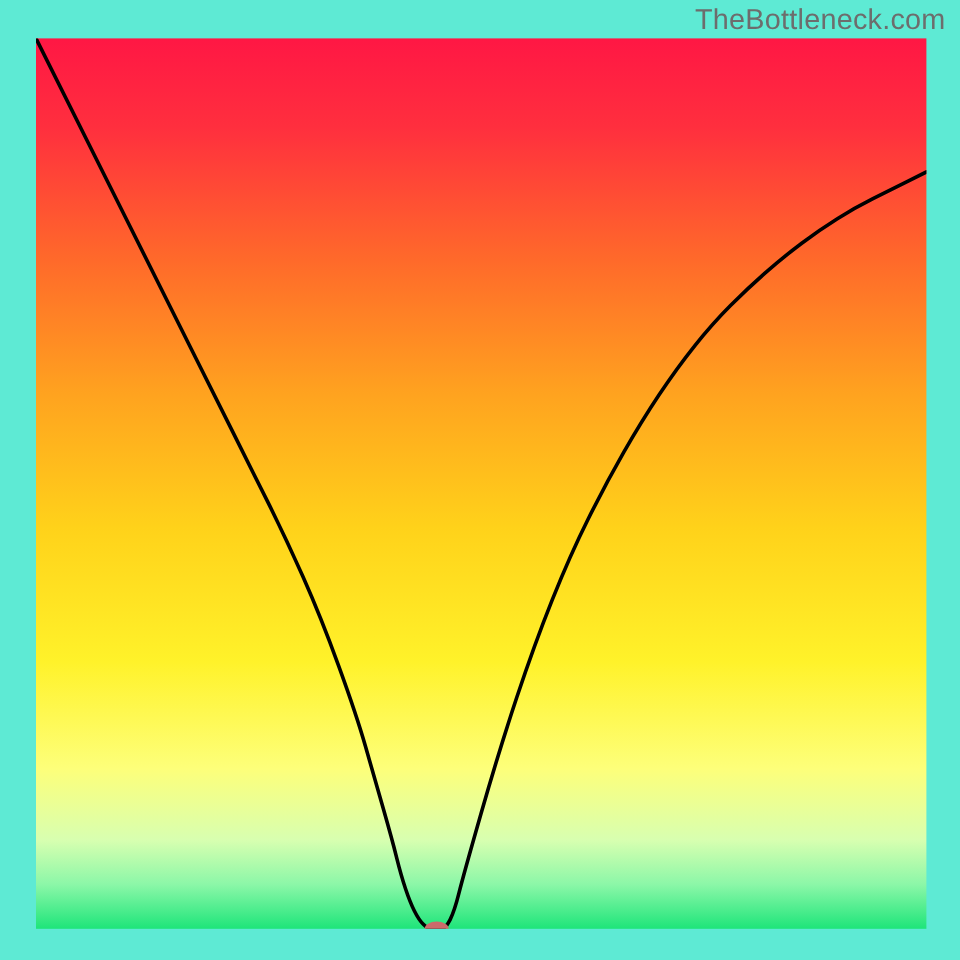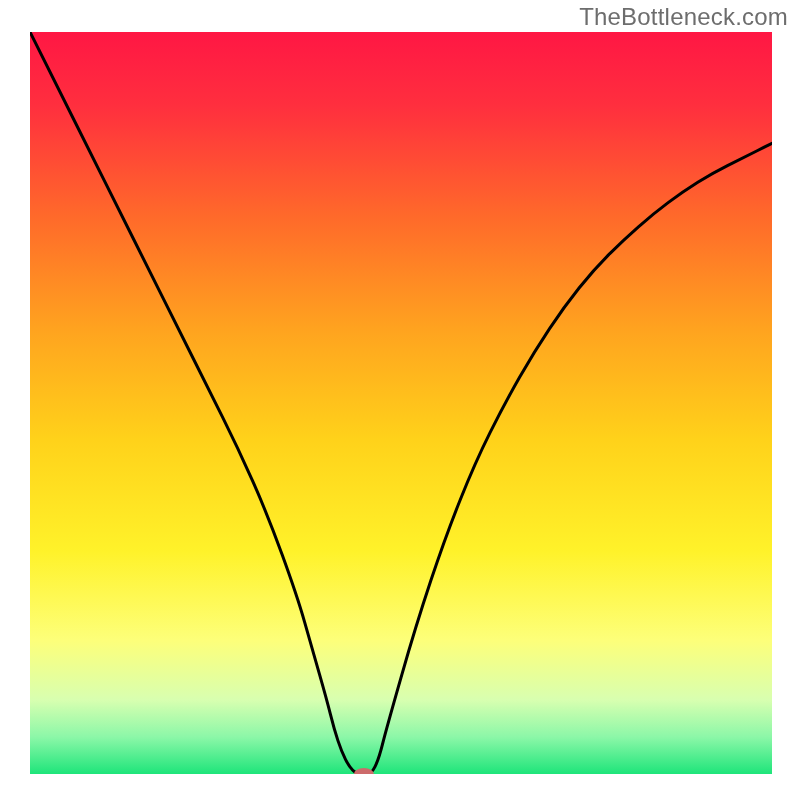--- a/index.html
+++ b/index.html
@@ -10,21 +10,21 @@
     background: #000000;
     overflow: hidden;
     font-family: Arial, Helvetica, sans-serif;
   }
   .frame {
     position: absolute;
     left: 0;
     top: 0;
     width: 800px;
     height: 800px;
-    background: #ffffff;
+    background: #5eead4;
     box-sizing: border-box;
   }
   .watermark {
     position: absolute;
     top: 3px;
     right: 12px;
     color: #6d6d6d;
     font-size: 24px;
     font-weight: 400;
     letter-spacing: 0.2px;

